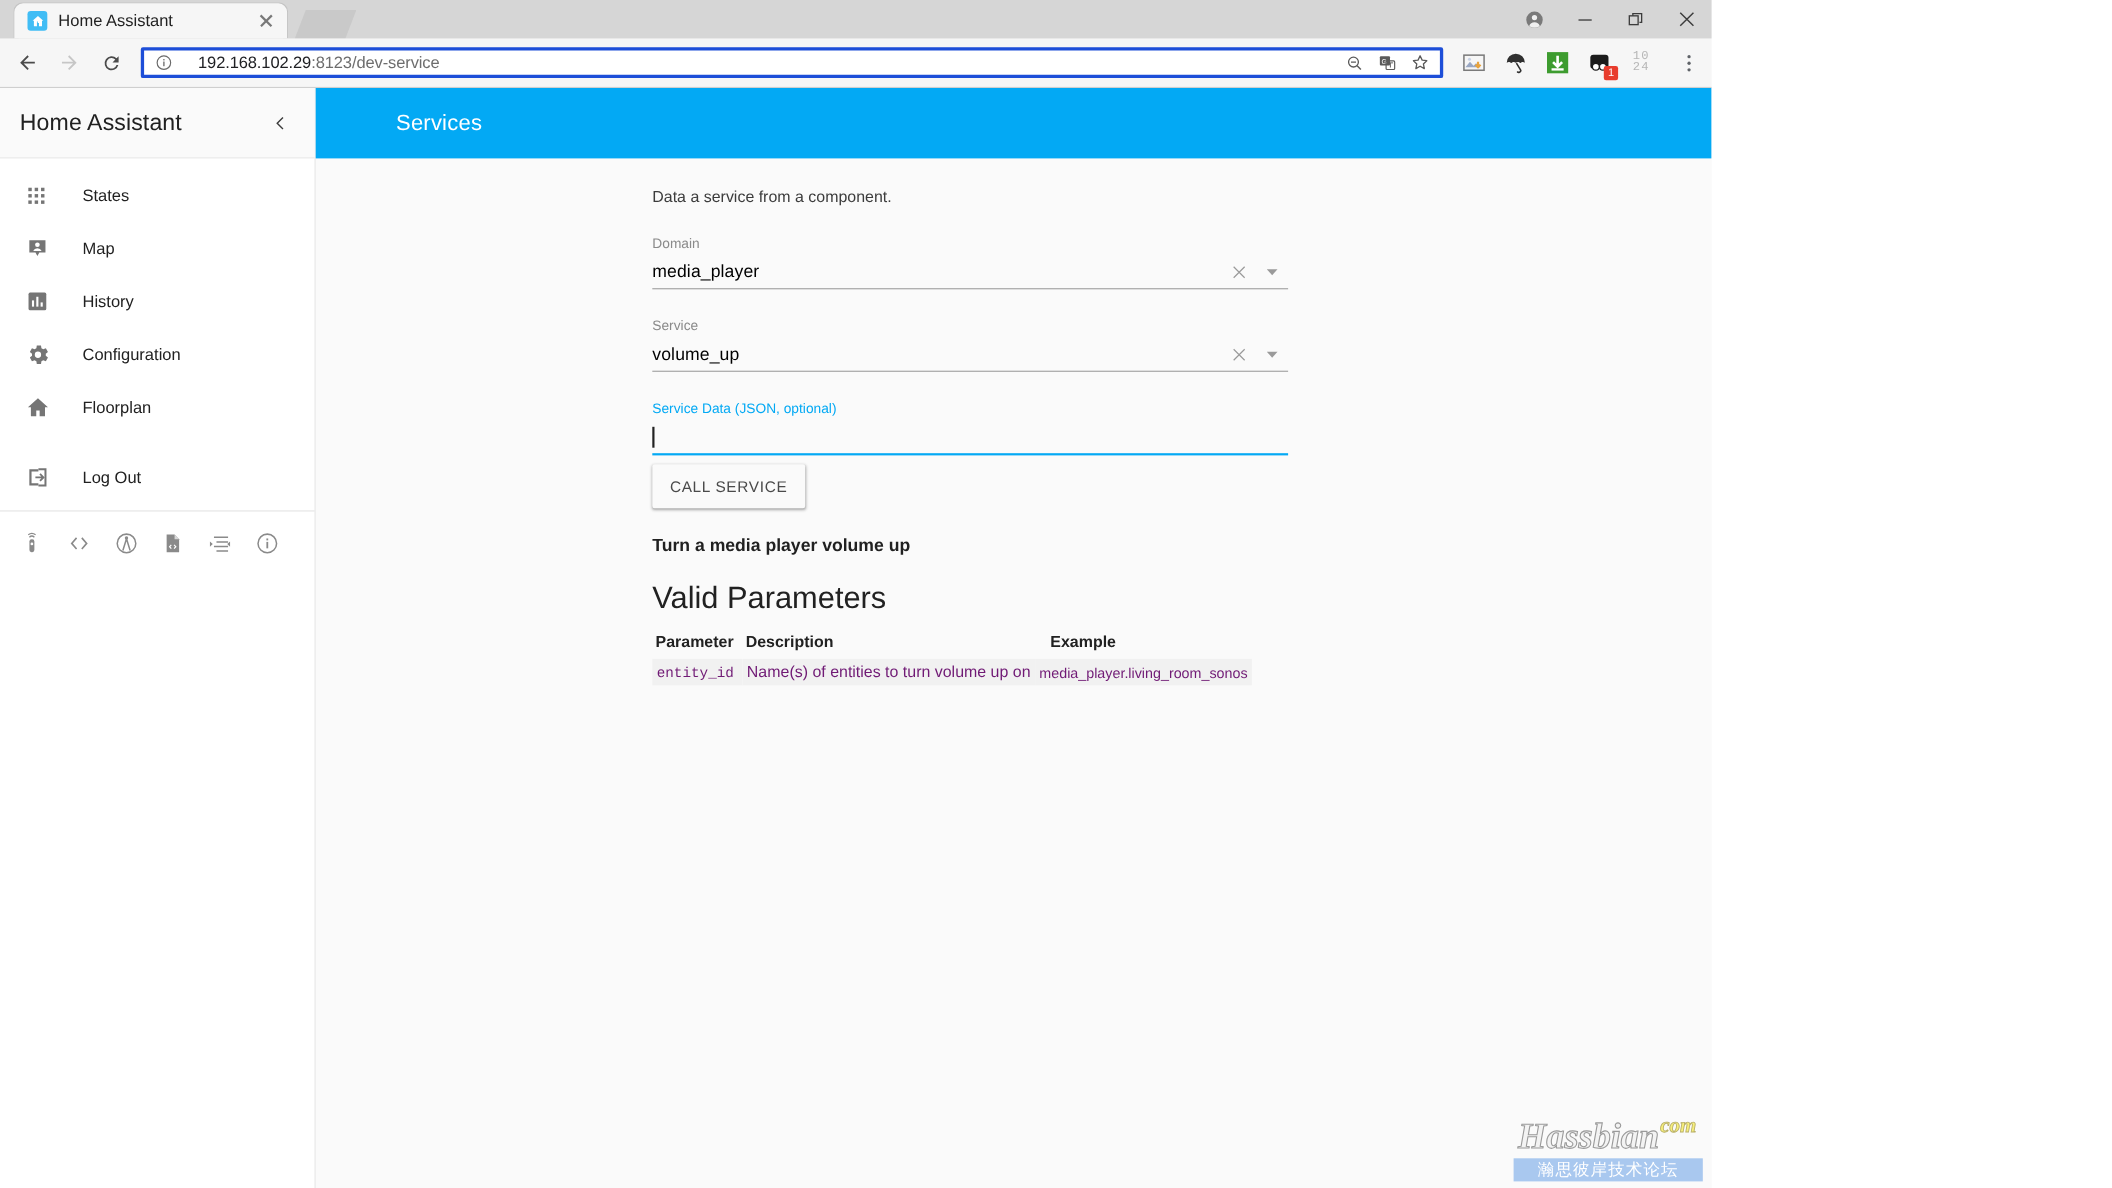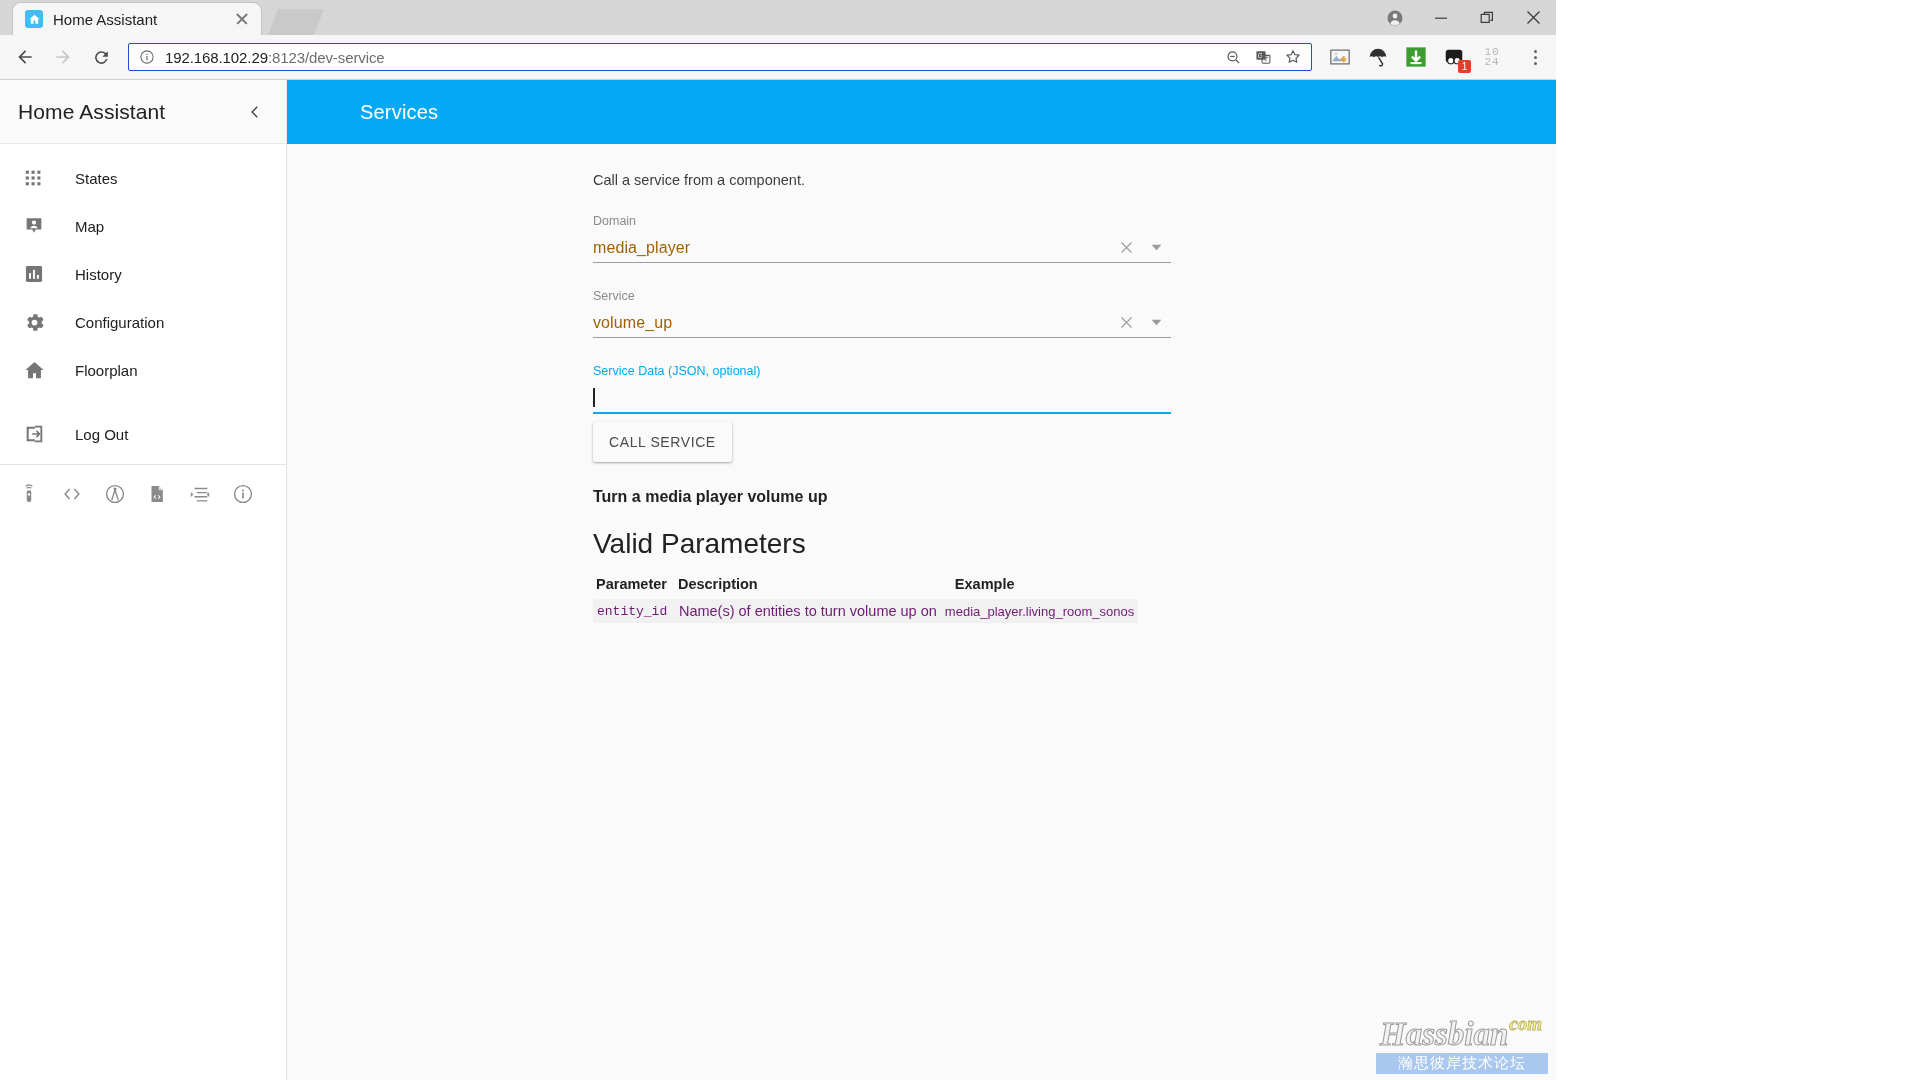--- a/index.html
+++ b/index.html
@@ -62,23 +62,24 @@
     height: 45px; background: #f6f6f6; flex: 0 0 45px;
     display: flex; align-items: center; padding: 0 8px;
     border-bottom: 1px solid #cfcfcf;
   }
   .nav-btn {
     width: 34px; height: 34px; display: flex; align-items: center; justify-content: center;
     margin-right: 4px; border-radius: 50%;
   }
   .omnibox {
     flex: 1; height: 28px; background: #ffffff;
-    border: 1px solid #1d4ed8; border-radius: 2px;
+    border: 3px solid #1d4ed8; border-radius: 2px;
     display: flex; align-items: center; padding: 0 6px 0 10px;
     margin: 0 8px 0 6px;
+    gap: 13px;
   }
   .omni-info { flex: 0 0 18px; margin-right: 8px; display:flex; align-items:center; }
   .url { font-size: 15px; white-space: nowrap; overflow: hidden; flex:1; letter-spacing: -0.1px;}
   .url .host { color: #202124; }
   .url .rest { color: #6d6d6d; }
   .omni-actions { display: flex; align-items: center; gap: 10px; padding-right: 2px; }
   .omni-ico { width: 20px; height: 20px; display: flex; align-items: center; justify-content: center; }
 
   .ext-area { display: flex; align-items: center; gap: 14px; padding-left: 8px; }
   .ext-ico { width: 24px; height: 24px; position: relative; display: flex; align-items: center; justify-content: center; }
@@ -146,21 +147,21 @@
 
   .field { width: 578px; margin-bottom: 26px; position: relative; }
   .field-label { font-size: 12.5px; color: #8a8a8a; margin-bottom: 3px; height: 16px; }
   .field-label.focused { color: #03a9f4; }
   .field-row {
     display: flex; align-items: center;
     border-bottom: 1px solid #9e9e9e;
     height: 30px;
   }
   .field-row.focused { border-bottom: 2px solid #03a9f4; height: 31px; }
-  .field-value { flex: 1; font-size: 16px; color: #a16207; letter-spacing: .1px; }
+  .field-value { flex: 1; font-size: 16px; color: #000000; letter-spacing: .1px; }
   .fi-btn { width: 30px; height: 26px; display: flex; align-items: center; justify-content: center; }
   .caret {
     display: inline-block; width: 1.5px; height: 19px; background: #222;
     vertical-align: middle;
   }
 
   .call-btn {
     display: inline-block; background: #fafafa;
     border: none; border-radius: 2px;
     box-shadow: 0 1px 3px rgba(0,0,0,.24), 0 1px 2px rgba(0,0,0,.12);
@@ -477,21 +478,21 @@
         </div>
       </nav>
     </aside>
 
     <main class="main">
       <div class="app-bar">
         <span class="app-bar-title">Services</span>
       </div>
 
       <div class="content">
-        <div class="intro">Call a service from a component.</div>
+        <div class="intro">Data a service from a component.</div>
 
         
         <div class="field">
           <div class="field-label">Domain</div>
           <div class="field-row">
             <span class="field-value">media_player</span>
             <span class="fi-btn">
               <svg width="15" height="15" viewBox="0 0 24 24">
                   <path d="M4 4 20 20M20 4 4 20" stroke="#9a9a9a" stroke-width="1.7"></path>
                 </svg>

